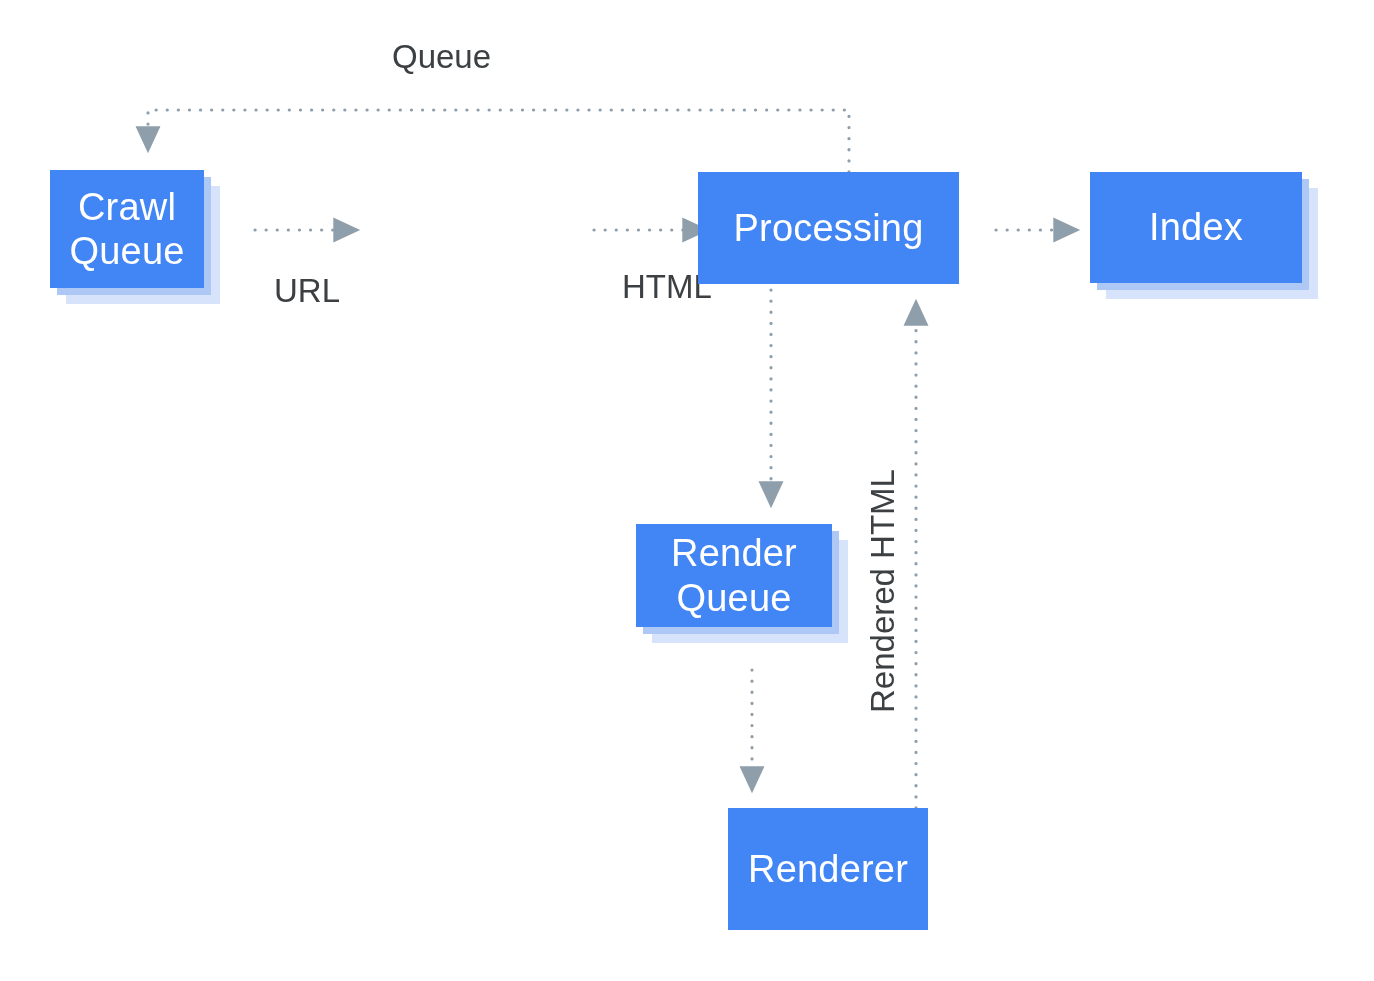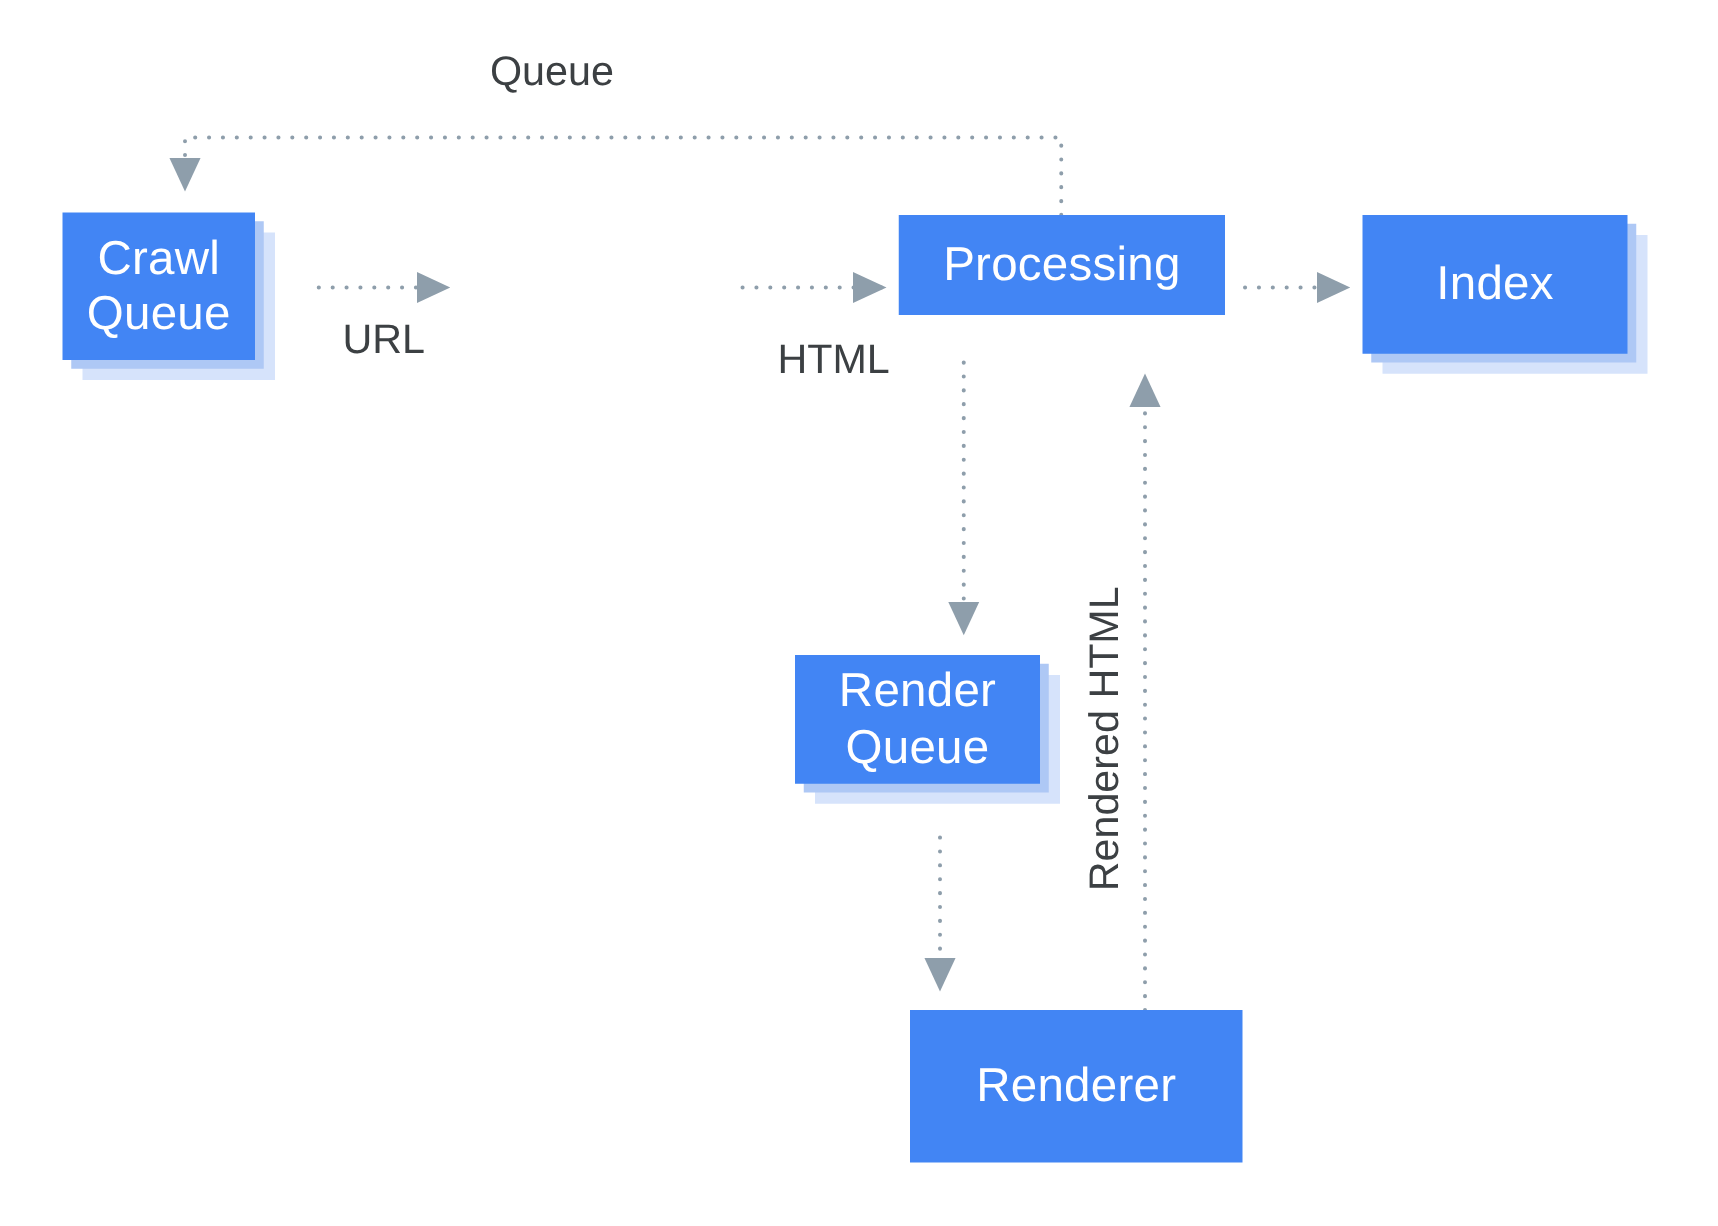--- a/index.html
+++ b/index.html
@@ -116,21 +116,21 @@
   <div class="node stacked" style="left:50px; top:170px; width:154px; height:118px;">
     <div class="sheet2"></div>
     <div class="sheet1"></div>
     <div class="face">
       <span class="label">Crawl
 Queue</span>
     </div>
   </div>
 
 
-  <div class="node" style="left:719px; top:172px; width:261px; height:80px;">
+  <div class="node" style="left:698px; top:172px; width:261px; height:112px;">
     <div class="face">
       <span class="label">Processing</span>
     </div>
   </div>
 
   <div class="node stacked" style="left:1090px; top:172px; width:212px; height:111px;padding-left:20px;">
     <div class="sheet2"></div>
     <div class="sheet1"></div>
     <div class="face">
       <span class="label">Index</span>
@@ -139,27 +139,27 @@
 
   <div class="node stacked" style="left:636px; top:524px; width:196px; height:103px;">
     <div class="sheet2"></div>
     <div class="sheet1"></div>
     <div class="face">
       <span class="label">Render
 Queue</span>
     </div>
   </div>
 
-  <div class="node" style="left:728px; top:808px; width:266px; height:122px;text-decoration:underline;">
+  <div class="node" style="left:728px; top:808px; width:200px; height:122px;text-decoration:underline;">
     <div class="face">
       <span class="label">Renderer</span>
     </div>
   </div>
 
   <div class="edge-label" style="left:392px; top:40px;">Queue</div>
 
-  <div class="edge-label" style="left:274px; top:254px;">URL</div>
+  <div class="edge-label" style="left:274px; top:274px;">URL</div>
 
   <div class="edge-label" style="left:592px; top:270px;margin-left:30px;">HTML</div>
 
   <div class="edge-label vertical" style="left:866px; top:713px;">Rendered HTML</div>
 
 </div>
 
 </body></html>

